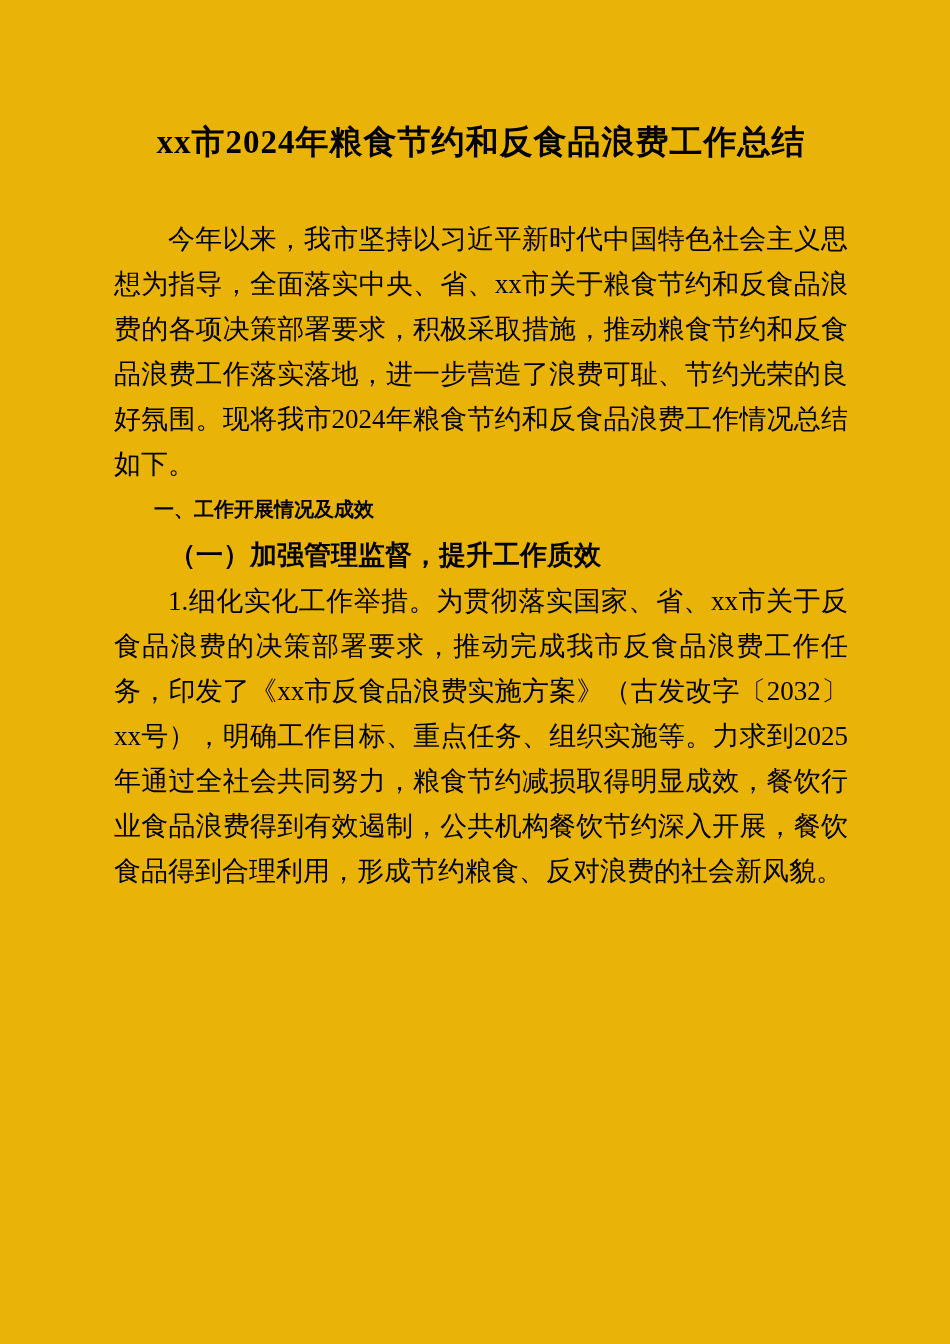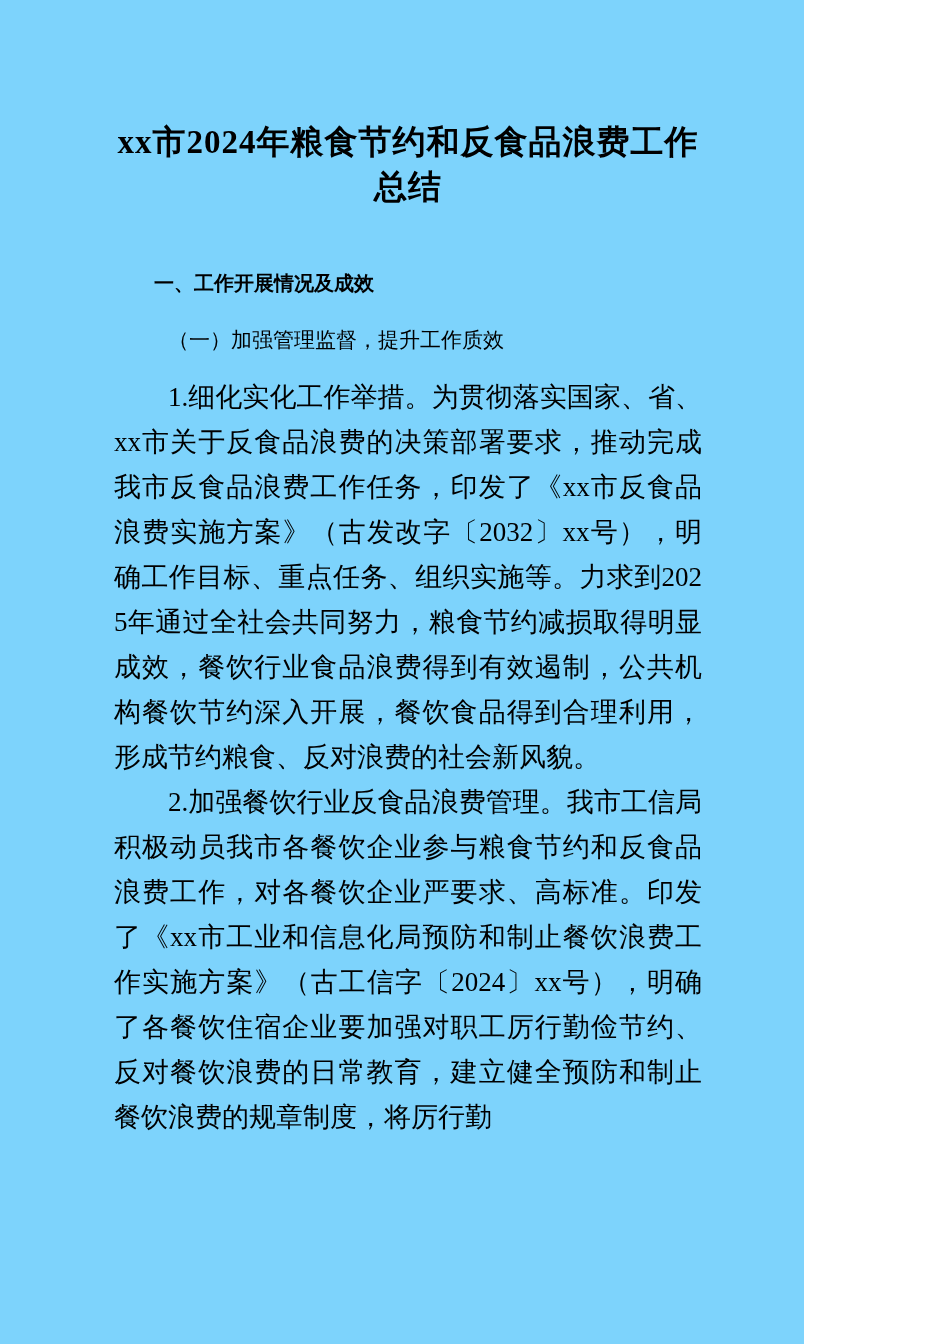--- a/index.html
+++ b/index.html
@@ -2,23 +2,23 @@
 <html><head>
 <meta charset="utf-8">
 <style>
   html, body {
     margin: 0;
     padding: 0;
     background: #ffffff;
   }
   .page {
     position: relative;
-    width: 804px;
+    width: 950px;
     height: 1344px;
-    background: #7dd3fc;
+    background: #eab308;
     box-sizing: border-box;
     padding: 120px 102px 0 114px;
     overflow: hidden;
     font-family: "Liberation Serif", "DejaVu Serif", serif;
     color: #000000;
   }
   .doc-title {
     font-size: 33px;
     font-weight: bold;
     text-align: center;
@@ -36,36 +36,36 @@
   }
   .heading-1 {
     font-family: "Liberation Sans", "DejaVu Sans", sans-serif;
     font-weight: bold;
     font-size: 20px;
     line-height: 45px;
     text-indent: 2em;
     margin: 0;
   }
   .heading-2 {
-    font-size: 21px;
-    font-weight: 400;
+    font-size: 27px;
+    font-weight: 700;
     line-height: 45px;
     text-indent: 2em;
-    margin: 12px;
+    margin: 1px;
   }
 </style>
 </head>
 <body>
 
 <div class="page">
 
   <h1 class="doc-title">xx市2024年粮食节约和反食品浪费工作总结</h1>
 
+  <p class="para">今年以来，我市坚持以习近平新时代中国特色社会主义思想为指导，全面落实中央、省、xx市关于粮食节约和反食品浪费的各项决策部署要求，积极采取措施，推动粮食节约和反食品浪费工作落实落地，进一步营造了浪费可耻、节约光荣的良好氛围。现将我市2024年粮食节约和反食品浪费工作情况总结如下。</p>
 
   <h2 class="heading-1">一、工作开展情况及成效</h2>
 
   <h3 class="heading-2">（一）加强管理监督，提升工作质效</h3>
 
   <p class="para">1.细化实化工作举措。为贯彻落实国家、省、xx市关于反食品浪费的决策部署要求，推动完成我市反食品浪费工作任务，印发了《xx市反食品浪费实施方案》（古发改字〔2032〕xx号），明确工作目标、重点任务、组织实施等。力求到2025年通过全社会共同努力，粮食节约减损取得明显成效，餐饮行业食品浪费得到有效遏制，公共机构餐饮节约深入开展，餐饮食品得到合理利用，形成节约粮食、反对浪费的社会新风貌。</p>
 
-  <p class="para">2.加强餐饮行业反食品浪费管理。我市工信局积极动员我市各餐饮企业参与粮食节约和反食品浪费工作，对各餐饮企业严要求、高标准。印发了《xx市工业和信息化局预防和制止餐饮浪费工作实施方案》（古工信字〔2024〕xx号），明确了各餐饮住宿企业要加强对职工厉行勤俭节约、反对餐饮浪费的日常教育，建立健全预防和制止餐饮浪费的规章制度，将厉行勤</p>
 
 </div>
 
 </body></html>

